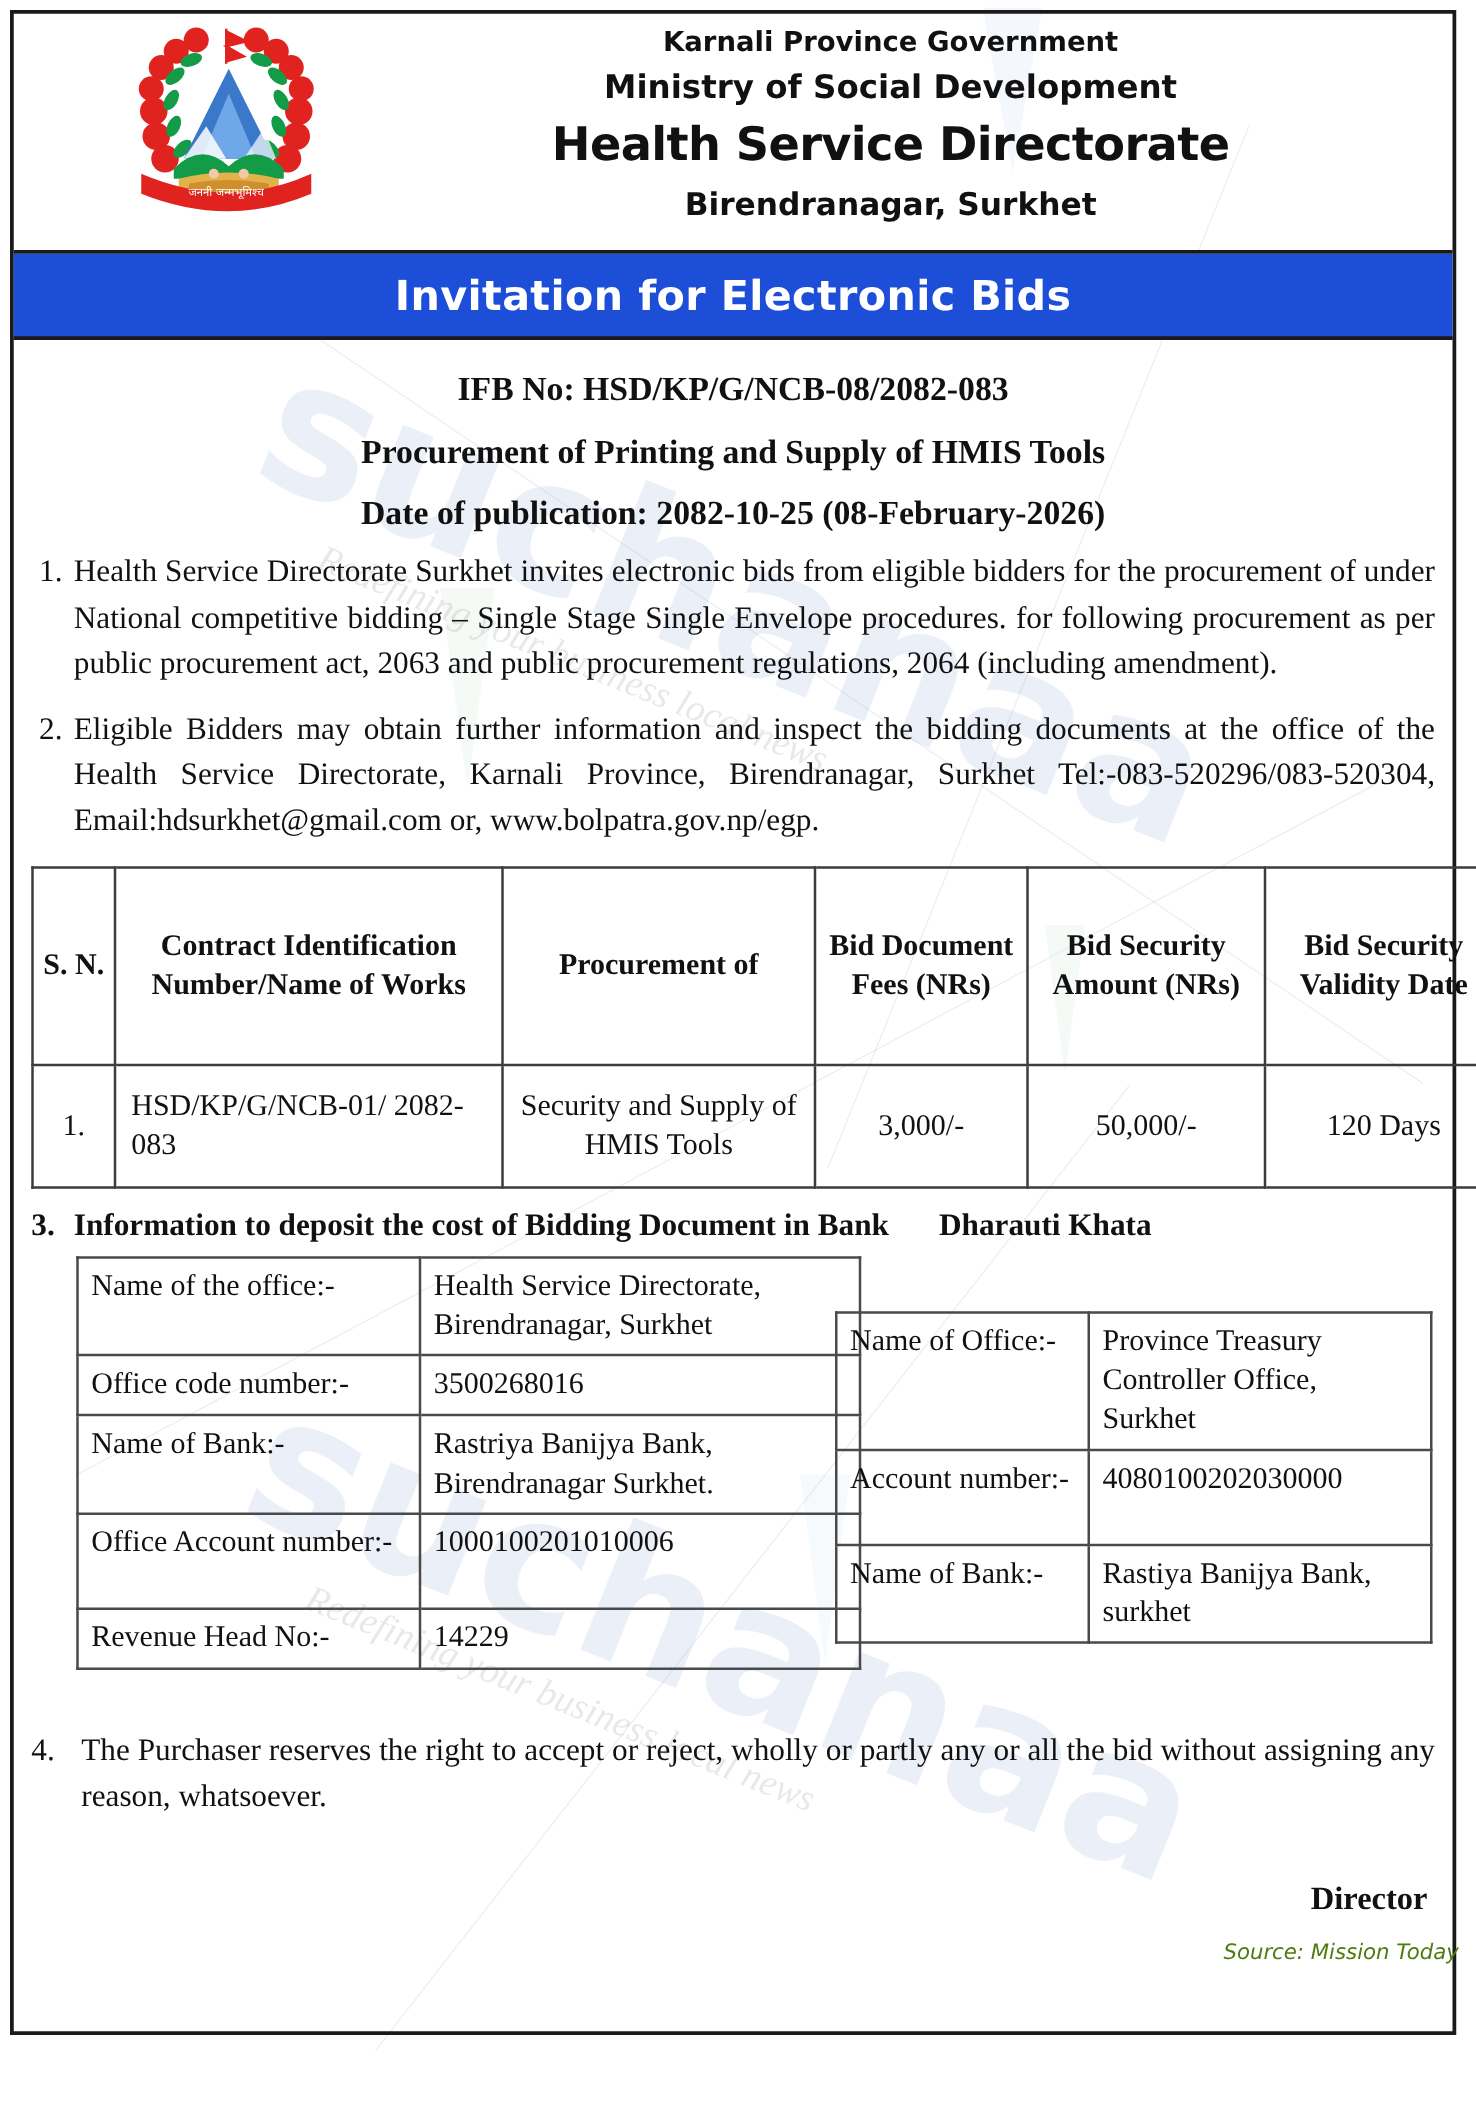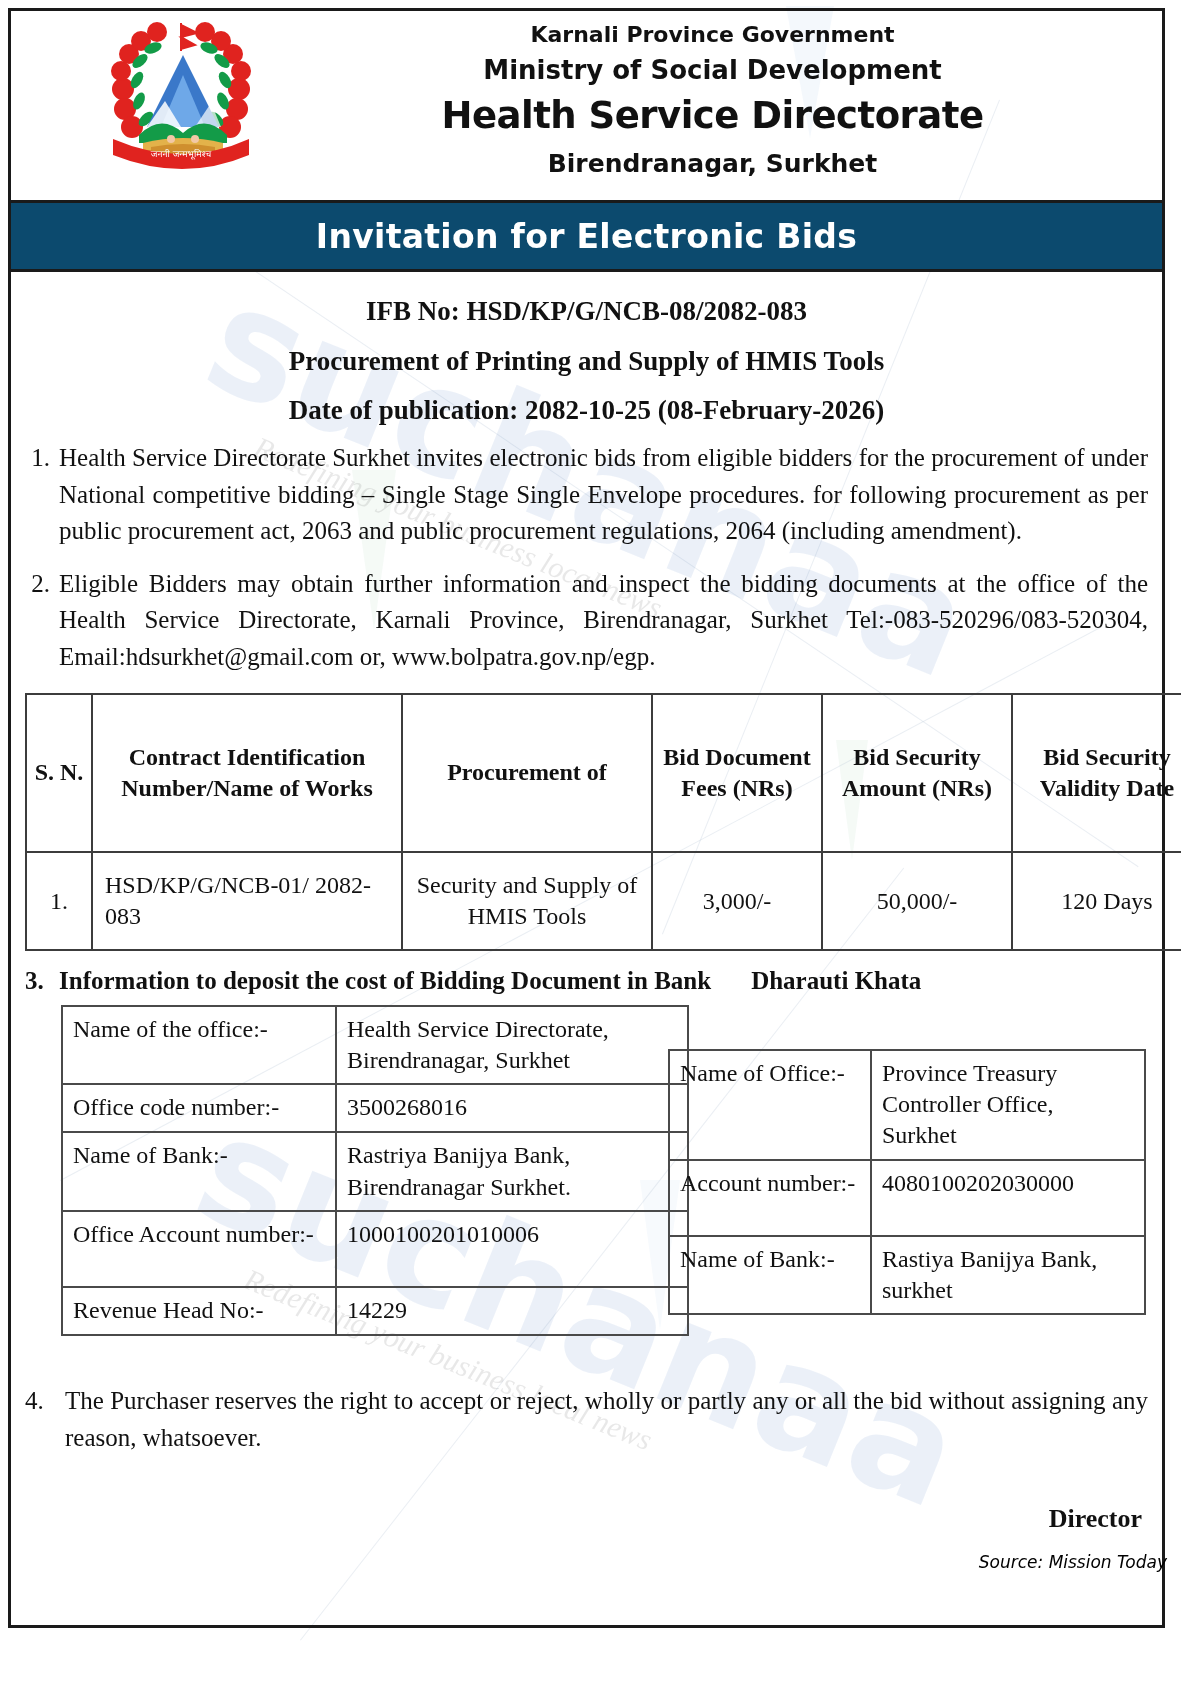--- a/index.html
+++ b/index.html
@@ -139,21 +139,21 @@
   }
   .org-l4 {
     font-size: 25px;
     font-weight: bold;
     line-height: 1.3;
     margin-top: 8px;
   }
 
   
   .banner {
-    background: #0c4a6e;
+    background: #1d4ed8;
     height: 66px;
     display: flex;
     align-items: center;
     justify-content: center;
     border-bottom: 3px solid #1a1a1a;
   }
   .banner-title {
     color: #ffffff;
     font-family: "DejaVu Sans", sans-serif;
     font-weight: bold;
@@ -312,21 +312,21 @@
   }
 
   
   .source {
     position: absolute;
     right: 14px;
     top: 1552px;
     font-family: "DejaVu Sans", sans-serif;
     font-style: italic;
     font-size: 17px;
-    color: #000000;
+    color: #4d7c0f;
     z-index: 2;
   }
 </style>
 </head>
 <body>
 
 <div class="wm-layer">
   <div class="wm-ribbon wm-r1"></div>
   <div class="wm-ribbon wm-r2"></div>
   <div class="wm-ribbon wm-r3"></div>

